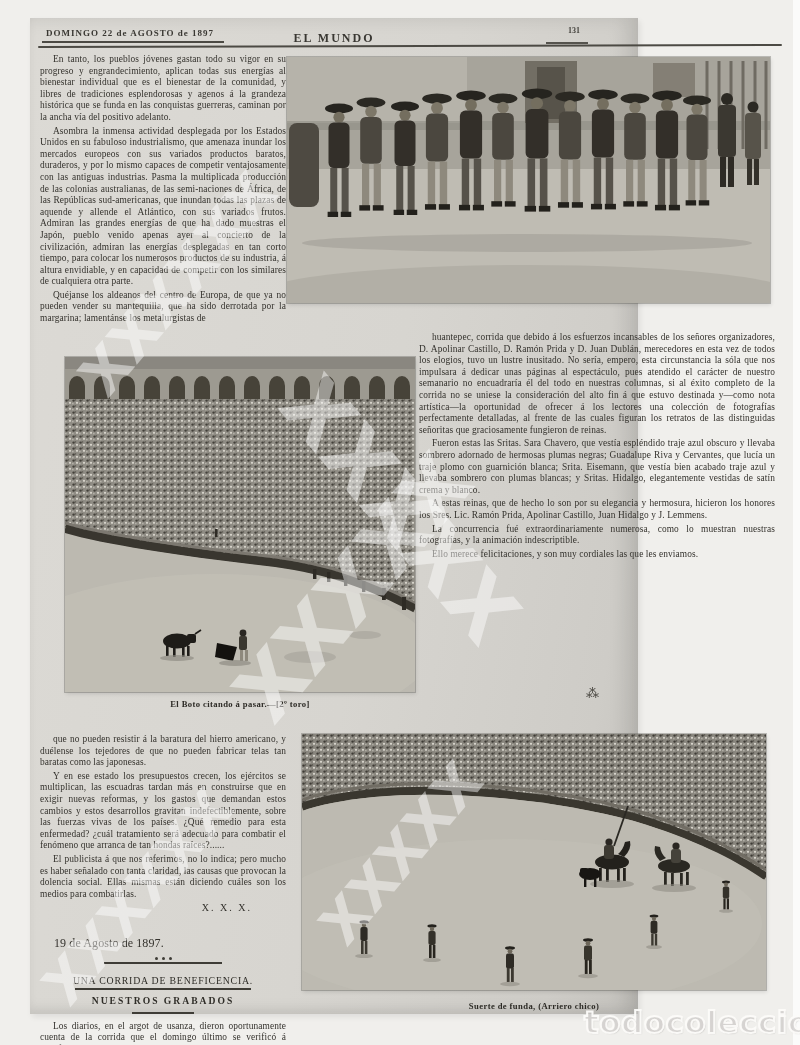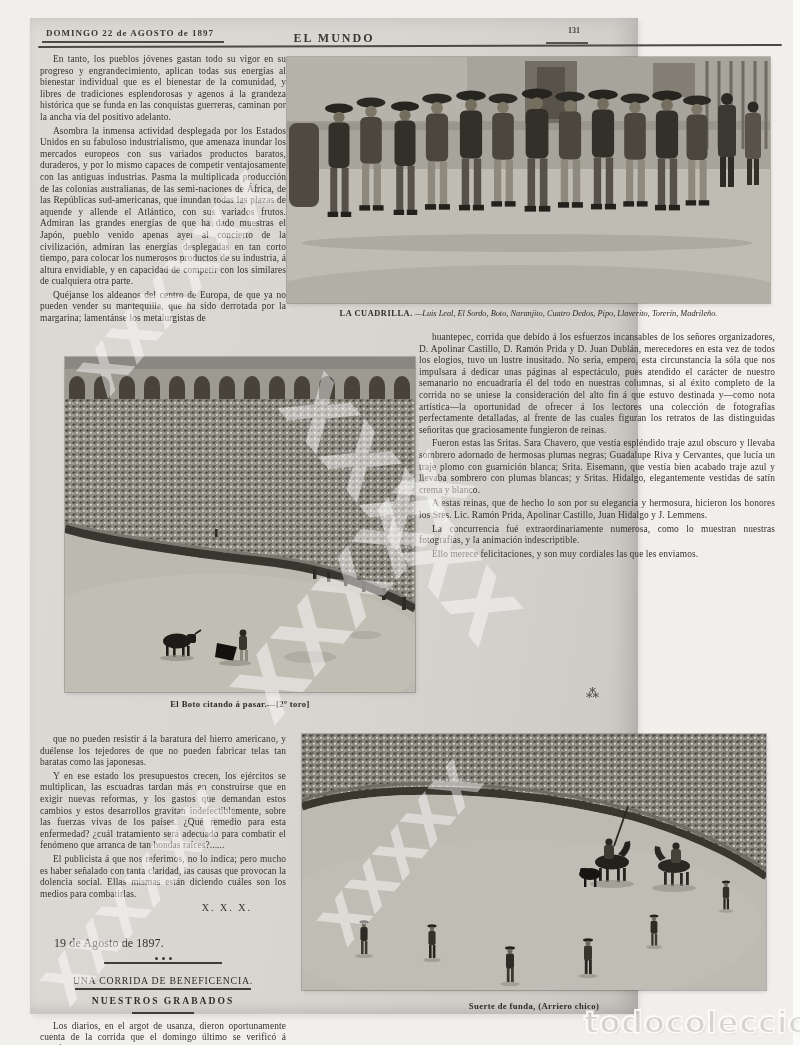--- a/index.html
+++ b/index.html
@@ -135,24 +135,20 @@
         <rect x="433" y="100" width="6" height="30" fill="#2e2b25"></rect>
         <rect x="441" y="100" width="6" height="30" fill="#2e2b25"></rect>
       </g>
       <g>
         <circle cx="466" cy="50" r="5.5" fill="#2b2923"></circle>
         <rect x="458" y="56" width="16" height="46" rx="4" fill="#57534a"></rect>
         <rect x="460" y="102" width="5" height="26" fill="#34312a"></rect>
         <rect x="467" y="102" width="5" height="26" fill="#34312a"></rect>
       </g>
     </svg>
-  </div>
-  <div class="caption cap-cuadrilla" style="left:257px;top:291px;width:483px;">
-    <span class="lbl">LA CUADRILLA.</span>
-    <span class="nm">—Luis Leal, El Sordo, Boto, Naranjito, Cuatro Dedos, Pipo, Llaverito, Torerín, Madrileño.</span>
   </div>
 
   <div class="photo" style="left:35px;top:339px;width:350px;height:335px;">
     <svg viewBox="0 0 350 335" preserveAspectRatio="none">
       <defs>
         <pattern id="crowd2" width="7" height="6" patternUnits="userSpaceOnUse">
           <rect width="7" height="6" fill="#8f8c84"></rect>
           <circle cx="1.6" cy="1.6" r="1.2" fill="#43403a"></circle>
           <circle cx="5" cy="3.8" r="1.1" fill="#d9d6cd"></circle>
           <circle cx="3.4" cy="0.9" r="0.9" fill="#66635b"></circle>

